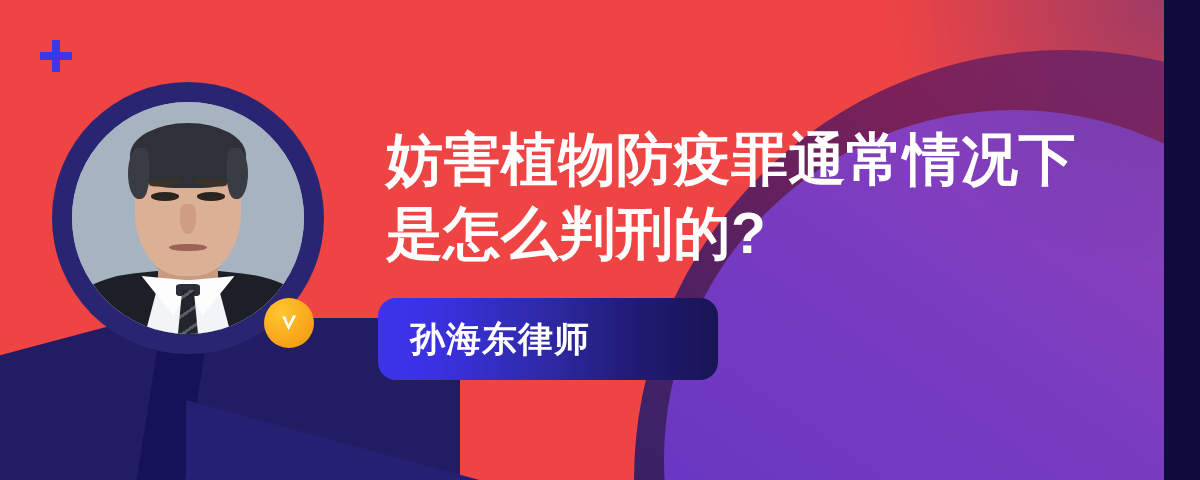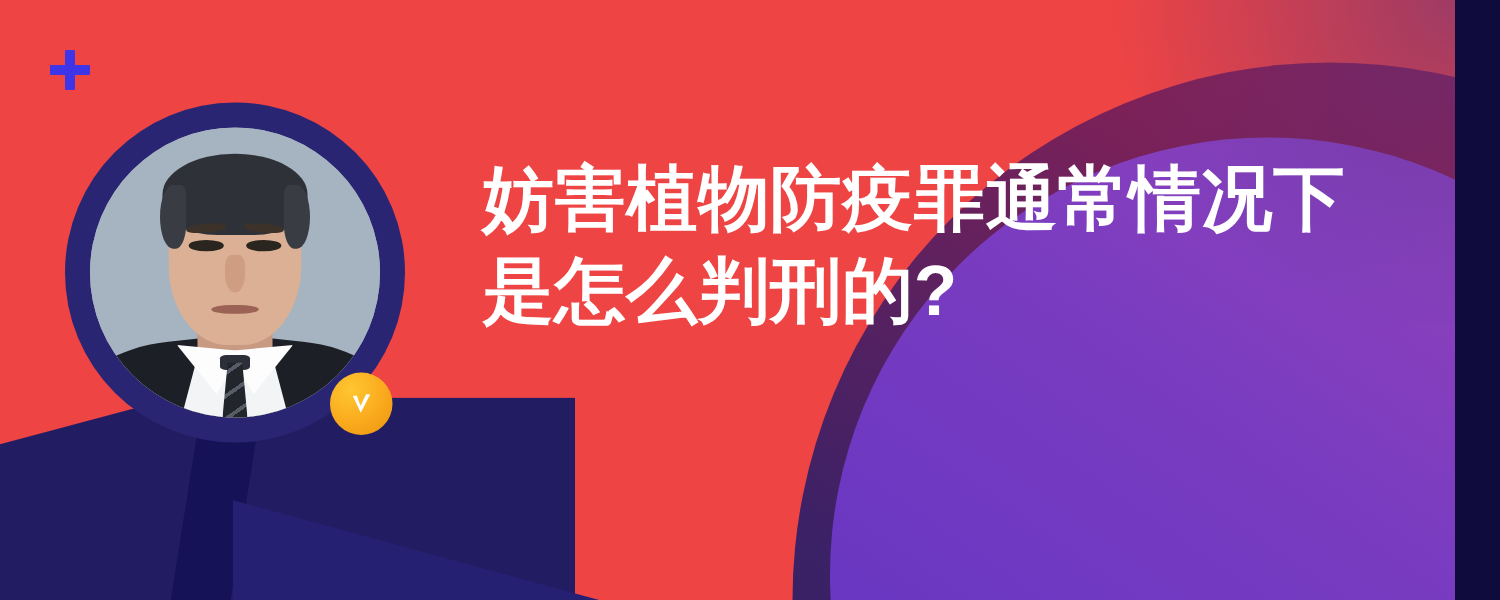--- a/index.html
+++ b/index.html
@@ -262,14 +262,17 @@
     </div>
     <div class="verified-badge">
       <svg width="30" height="30" viewBox="0 0 30 30" aria-hidden="true">
         <path d="M8.2 8.5 L14.6 22.2 L22.2 7.4 L18.9 7.4 L14.4 16.6 L11.5 8.5 Z" fill="#ffffff"></path>
       </svg>
     </div>
   </div>
 
   <div class="title">妨害植物防疫罪通常情况下是怎么判刑的?</div>
 
+  <div class="name-pill">
+    <span class="name-text">孙海东律师</span>
+  </div>
 
 </div>
 
 </body></html>

